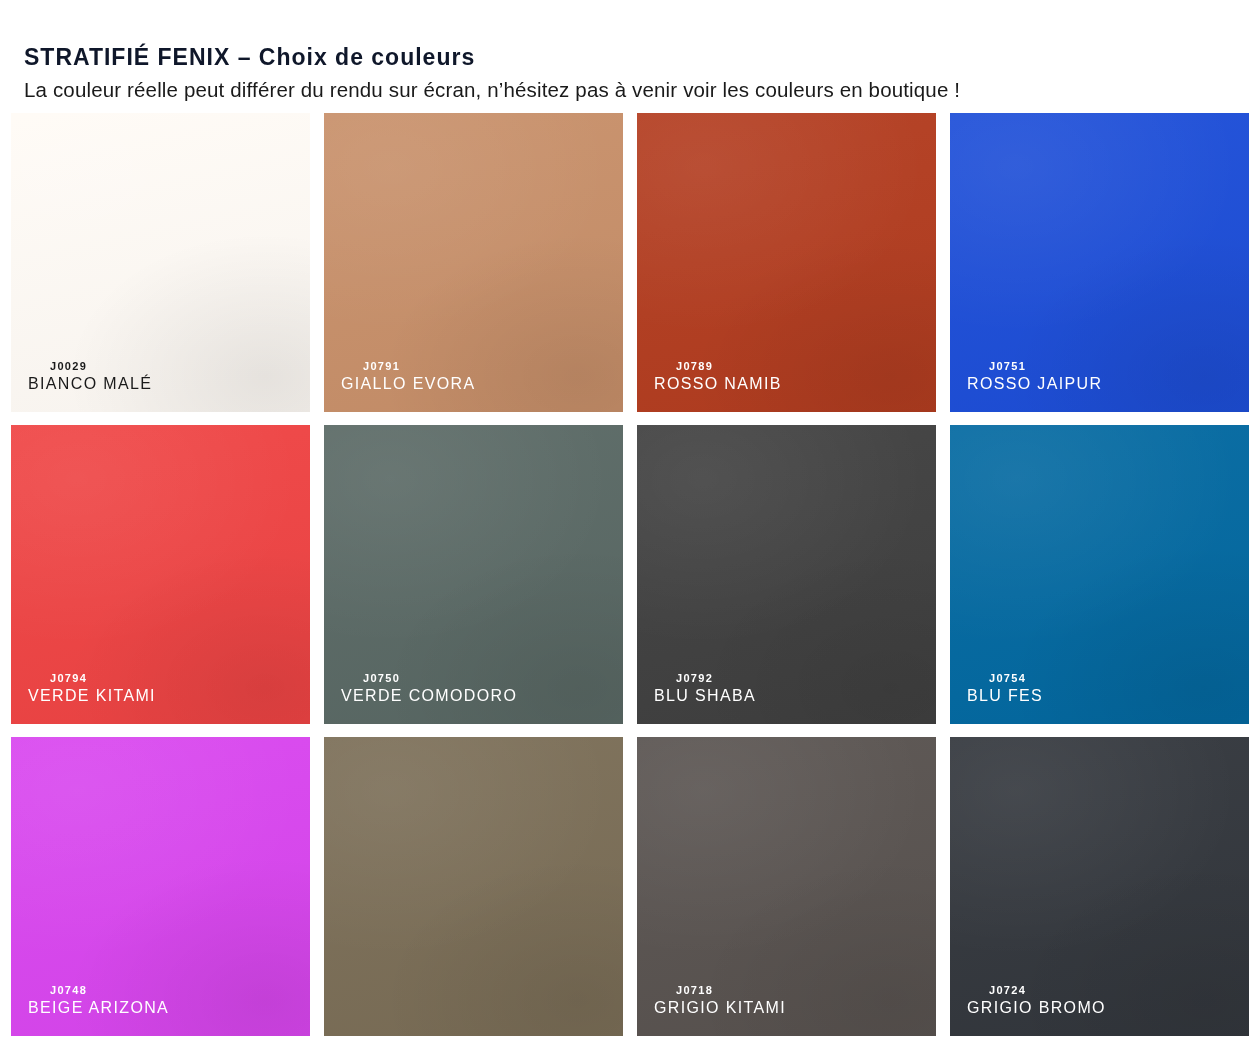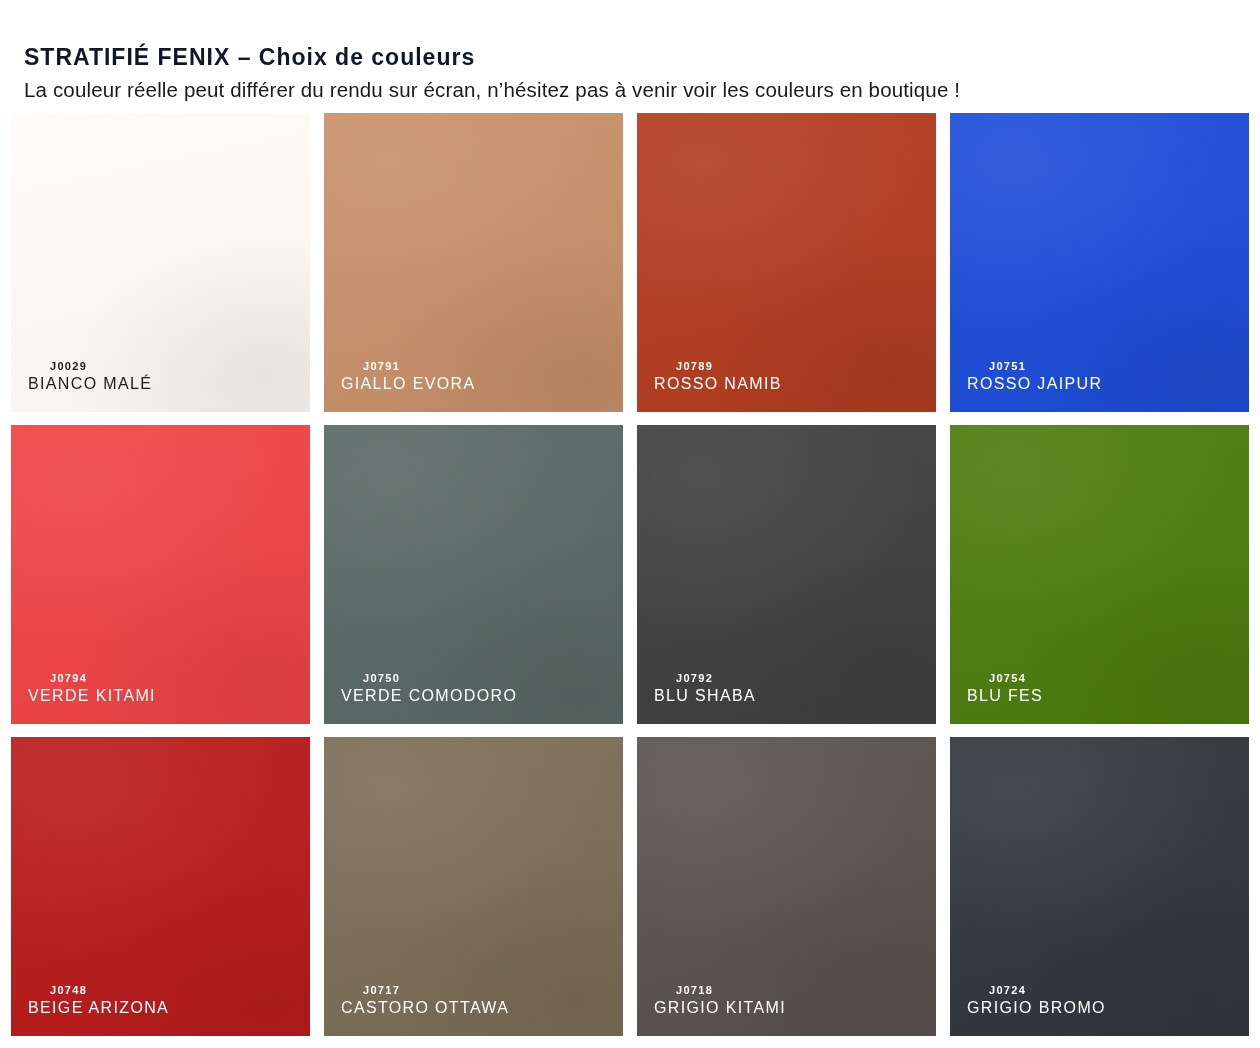--- a/index.html
+++ b/index.html
@@ -159,40 +159,36 @@
           <div class="name">VERDE COMODORO</div>
         </div>
       </div>
       <div class="swatch light-text" style="background: #404040;">
         <div class="surface"></div>
         <div class="caption">
           <div class="code">J0792</div>
           <div class="name">BLU SHABA</div>
         </div>
       </div>
-      <div class="swatch light-text" style="background: #4d7c0f;">
+      <div class="swatch light-text" style="background: #0369a1;">
         <div class="surface"></div>
         <div class="caption">
           <div class="code">J0754</div>
           <div class="name">BLU FES</div>
         </div>
       </div>
-      <div class="swatch light-text" style="background: #b91c1c; padding-left: 16px;">
+      <div class="swatch light-text" style="background: #d946ef; padding-left: 16px;">
         <div class="surface"></div>
         <div class="caption">
           <div class="code">J0748</div>
           <div class="name">BEIGE ARIZONA</div>
         </div>
       </div>
       <div class="swatch light-text" style="background: rgb(123, 110, 87);">
         <div class="surface"></div>
-        <div class="caption">
-          <div class="code">J0717</div>
-          <div class="name">CASTORO OTTAWA</div>
-        </div>
       </div>
       <div class="swatch light-text" style="background: rgb(89, 83, 80);">
         <div class="surface"></div>
         <div class="caption">
           <div class="code">J0718</div>
           <div class="name">GRIGIO KITAMI</div>
         </div>
       </div>
       <div class="swatch light-text" style="background: rgb(51, 55, 61);">
         <div class="surface"></div>

